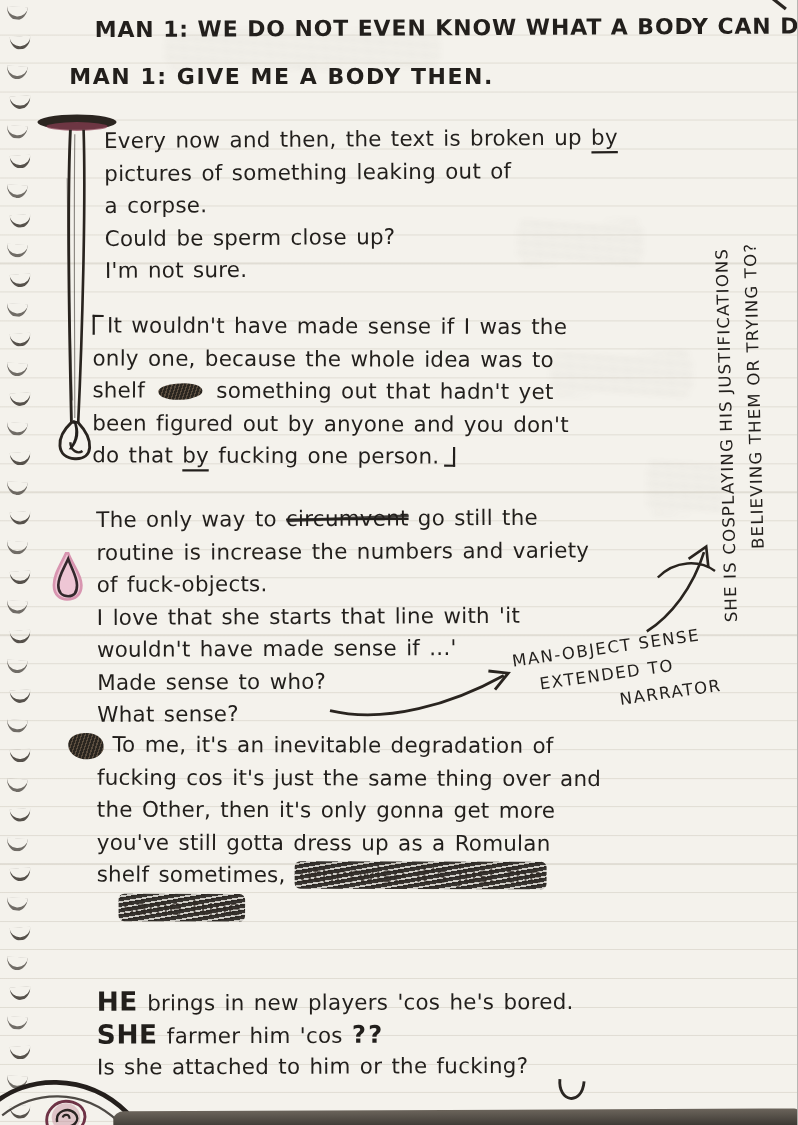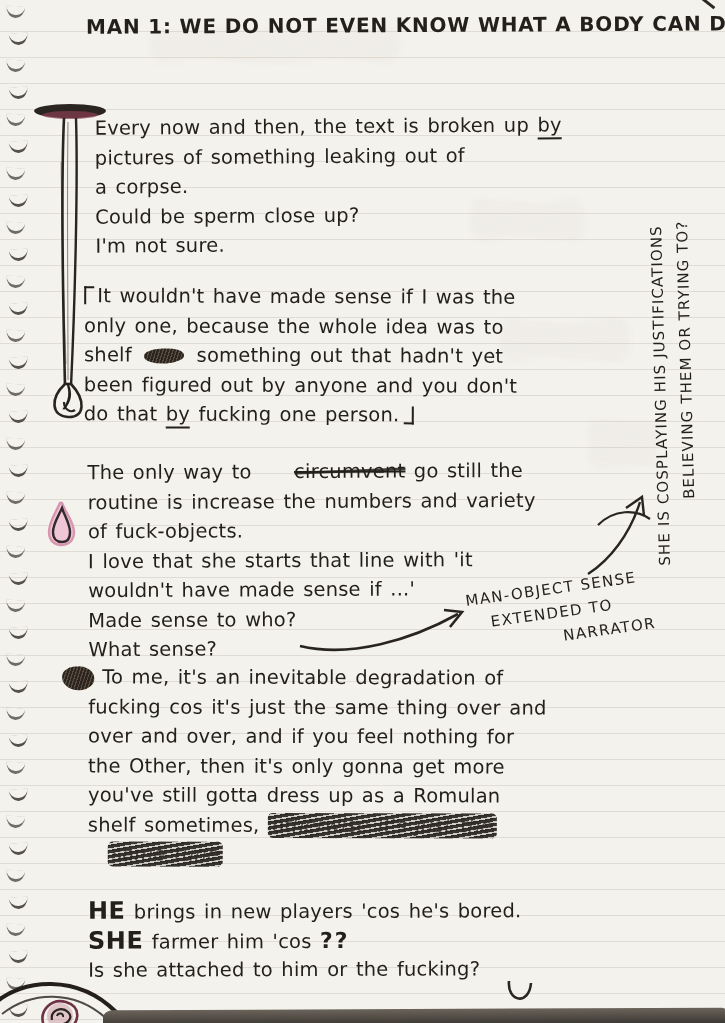--- a/index.html
+++ b/index.html
@@ -20,29 +20,29 @@
   
   .ghost{position:absolute;border-radius:10px;filter:blur(3px);opacity:.13;
     background:repeating-linear-gradient(4deg, rgba(110,105,95,.75) 0 3px, transparent 3px 9px);}
   
   .hand{font-size:19.5px;line-height:29.5px;letter-spacing:.2px;word-spacing:2px;white-space:nowrap;}
   .para{position:absolute;}
   .line{height:29.5px;}
   .hdr{position:absolute;font-weight:bold;font-size:20px;letter-spacing:.8px;white-space:nowrap;}
   .u{border-bottom:2.5px solid #221f1c;padding-bottom:1px;}
   .strike1{position:relative;text-decoration:line-through;text-decoration-thickness:2.2px;
-    background:linear-gradient(178deg, transparent 42%, rgba(34,31,28,.85) 46%, rgba(34,31,28,.85) 52%, transparent 56%);margin-left:34px;}
+    background:linear-gradient(178deg, transparent 42%, rgba(34,31,28,.85) 46%, rgba(34,31,28,.85) 52%, transparent 56%);}
   .scrib{display:inline-block;vertical-align:middle;
     background:repeating-linear-gradient(112deg,#2a251f 0 2px,#5a4d3f 2px 3.2px);
     border-radius:45% 55% 50% 60%;transform:rotate(-4deg);}
   .scrib-sm{width:40px;height:15px;margin:0 4px;}
   .scrib-pre{width:32px;height:24px;margin-right:8px;margin-left:-26px;}
   .scrib-end{width:52px;height:32px;margin-left:8px;transform:rotate(6deg);}
   .struck-heavy{color:rgba(48,42,36,.75);border-radius:5px;padding:1px 4px;
-    background:repeating-linear-gradient(170deg, rgba(30,26,22,.88) 0 2px, rgba(30,26,22,.18) 2px 3.6px, rgba(30,26,22,.92) 3.6px 5px);font-style:italic;}
+    background:repeating-linear-gradient(170deg, rgba(30,26,22,.88) 0 2px, rgba(30,26,22,.18) 2px 3.6px, rgba(30,26,22,.92) 3.6px 5px);}
   .cb-open{display:inline-block;width:8px;height:16px;border-left:2.5px solid #221f1c;
     border-top:2.5px solid #221f1c;margin-right:3px;vertical-align:-2px;}
   .cb-close{display:inline-block;width:8px;height:16px;border-right:2.5px solid #221f1c;
     border-bottom:2.5px solid #221f1c;margin-left:4px;vertical-align:-3px;}
   .big-caps{font-weight:bold;font-size:24px;letter-spacing:.5px;}
   .qq{font-weight:bold;font-size:22px;letter-spacing:2px;}
   .annot{position:absolute;left:468px;top:576px;transform:rotate(-8deg);
     font-size:15px;letter-spacing:1.4px;line-height:24px;white-space:nowrap;}
   .annot .a2{margin-left:22px;}
   .annot .a3{margin-left:92px;}
@@ -127,20 +127,21 @@
   <svg style="left:-8px;top:950px;" width="132" height="80" viewBox="0 0 132 80">
     <path d="M2 54 C30 28 86 24 124 62" stroke="#241f1c" stroke-width="4.2" fill="none"></path>
     <path d="M10 64 C38 42 82 38 116 70" stroke="#241f1c" stroke-width="2" fill="none" opacity="0.8"></path>
     <circle cx="68" cy="66" r="13" fill="#b86f88" opacity="0.35"></circle>
     <path d="M52 76 C46 60 60 48 74 52 C90 57 88 74 74 80" stroke="#6e3346" stroke-width="2.6" fill="none"></path>
     <path d="M60 70 C58 60 70 56 76 62 C82 68 75 76 65 74" stroke="#2a2422" stroke-width="2.2" fill="none"></path>
     <path d="M65 66 C66 62 72 63 71 67" stroke="#2a2422" stroke-width="2" fill="none"></path>
   </svg>
 
   <div class="hdr" style="left:86px;top:13px;transform:rotate(-.3deg);">MAN 1: WE DO NOT EVEN KNOW WHAT A BODY CAN DO.</div>
+  <div class="hdr" style="left:63px;top:57px;letter-spacing:1.4px;">MAN 1: GIVE ME A BODY THEN.</div>
 
   <div class="para hand" style="left:95px;top:112px;transform:rotate(-.4deg);">
     <div class="line">
       <span>Every now and then, the text is broken up</span>
       <span class="u">by</span>
     </div>
     <div class="line"><span>pictures of something leaking out of</span></div>
     <div class="line"><span>a corpse.</span></div>
     <div class="line"><span>Could be sperm close up?</span></div>
     <div class="line"><span>I'm not sure.</span></div>
@@ -192,21 +193,20 @@
     <div class="a1">MAN-OBJECT SENSE</div>
     <div class="a2">EXTENDED TO</div>
     <div class="a3">NARRATOR</div>
   </div>
 
   <div class="para hand" style="left:88px;top:663px;transform:rotate(.15deg);">
     <div class="line">
       <span class="scrib scrib-pre"></span><span>To me, it's an inevitable degradation of</span>
     </div>
     <div class="line"><span>fucking cos it's just the same thing over and</span></div>
-    <div class="line"><span>over and over, and if you feel nothing for</span></div>
     <div class="line"><span>the Other, then it's only gonna get more</span></div>
     <div class="line"><span>you've still gotta dress up as a Romulan</span></div>
     <div class="line">
       <span>shelf sometimes,</span>
       <span class="struck-heavy">otherwise it's just the</span>
     </div>
     <div class="line" style="margin-left:-18px;padding-left:38px;">
       <span class="struck-heavy">same tune</span>
     </div>
   </div>

